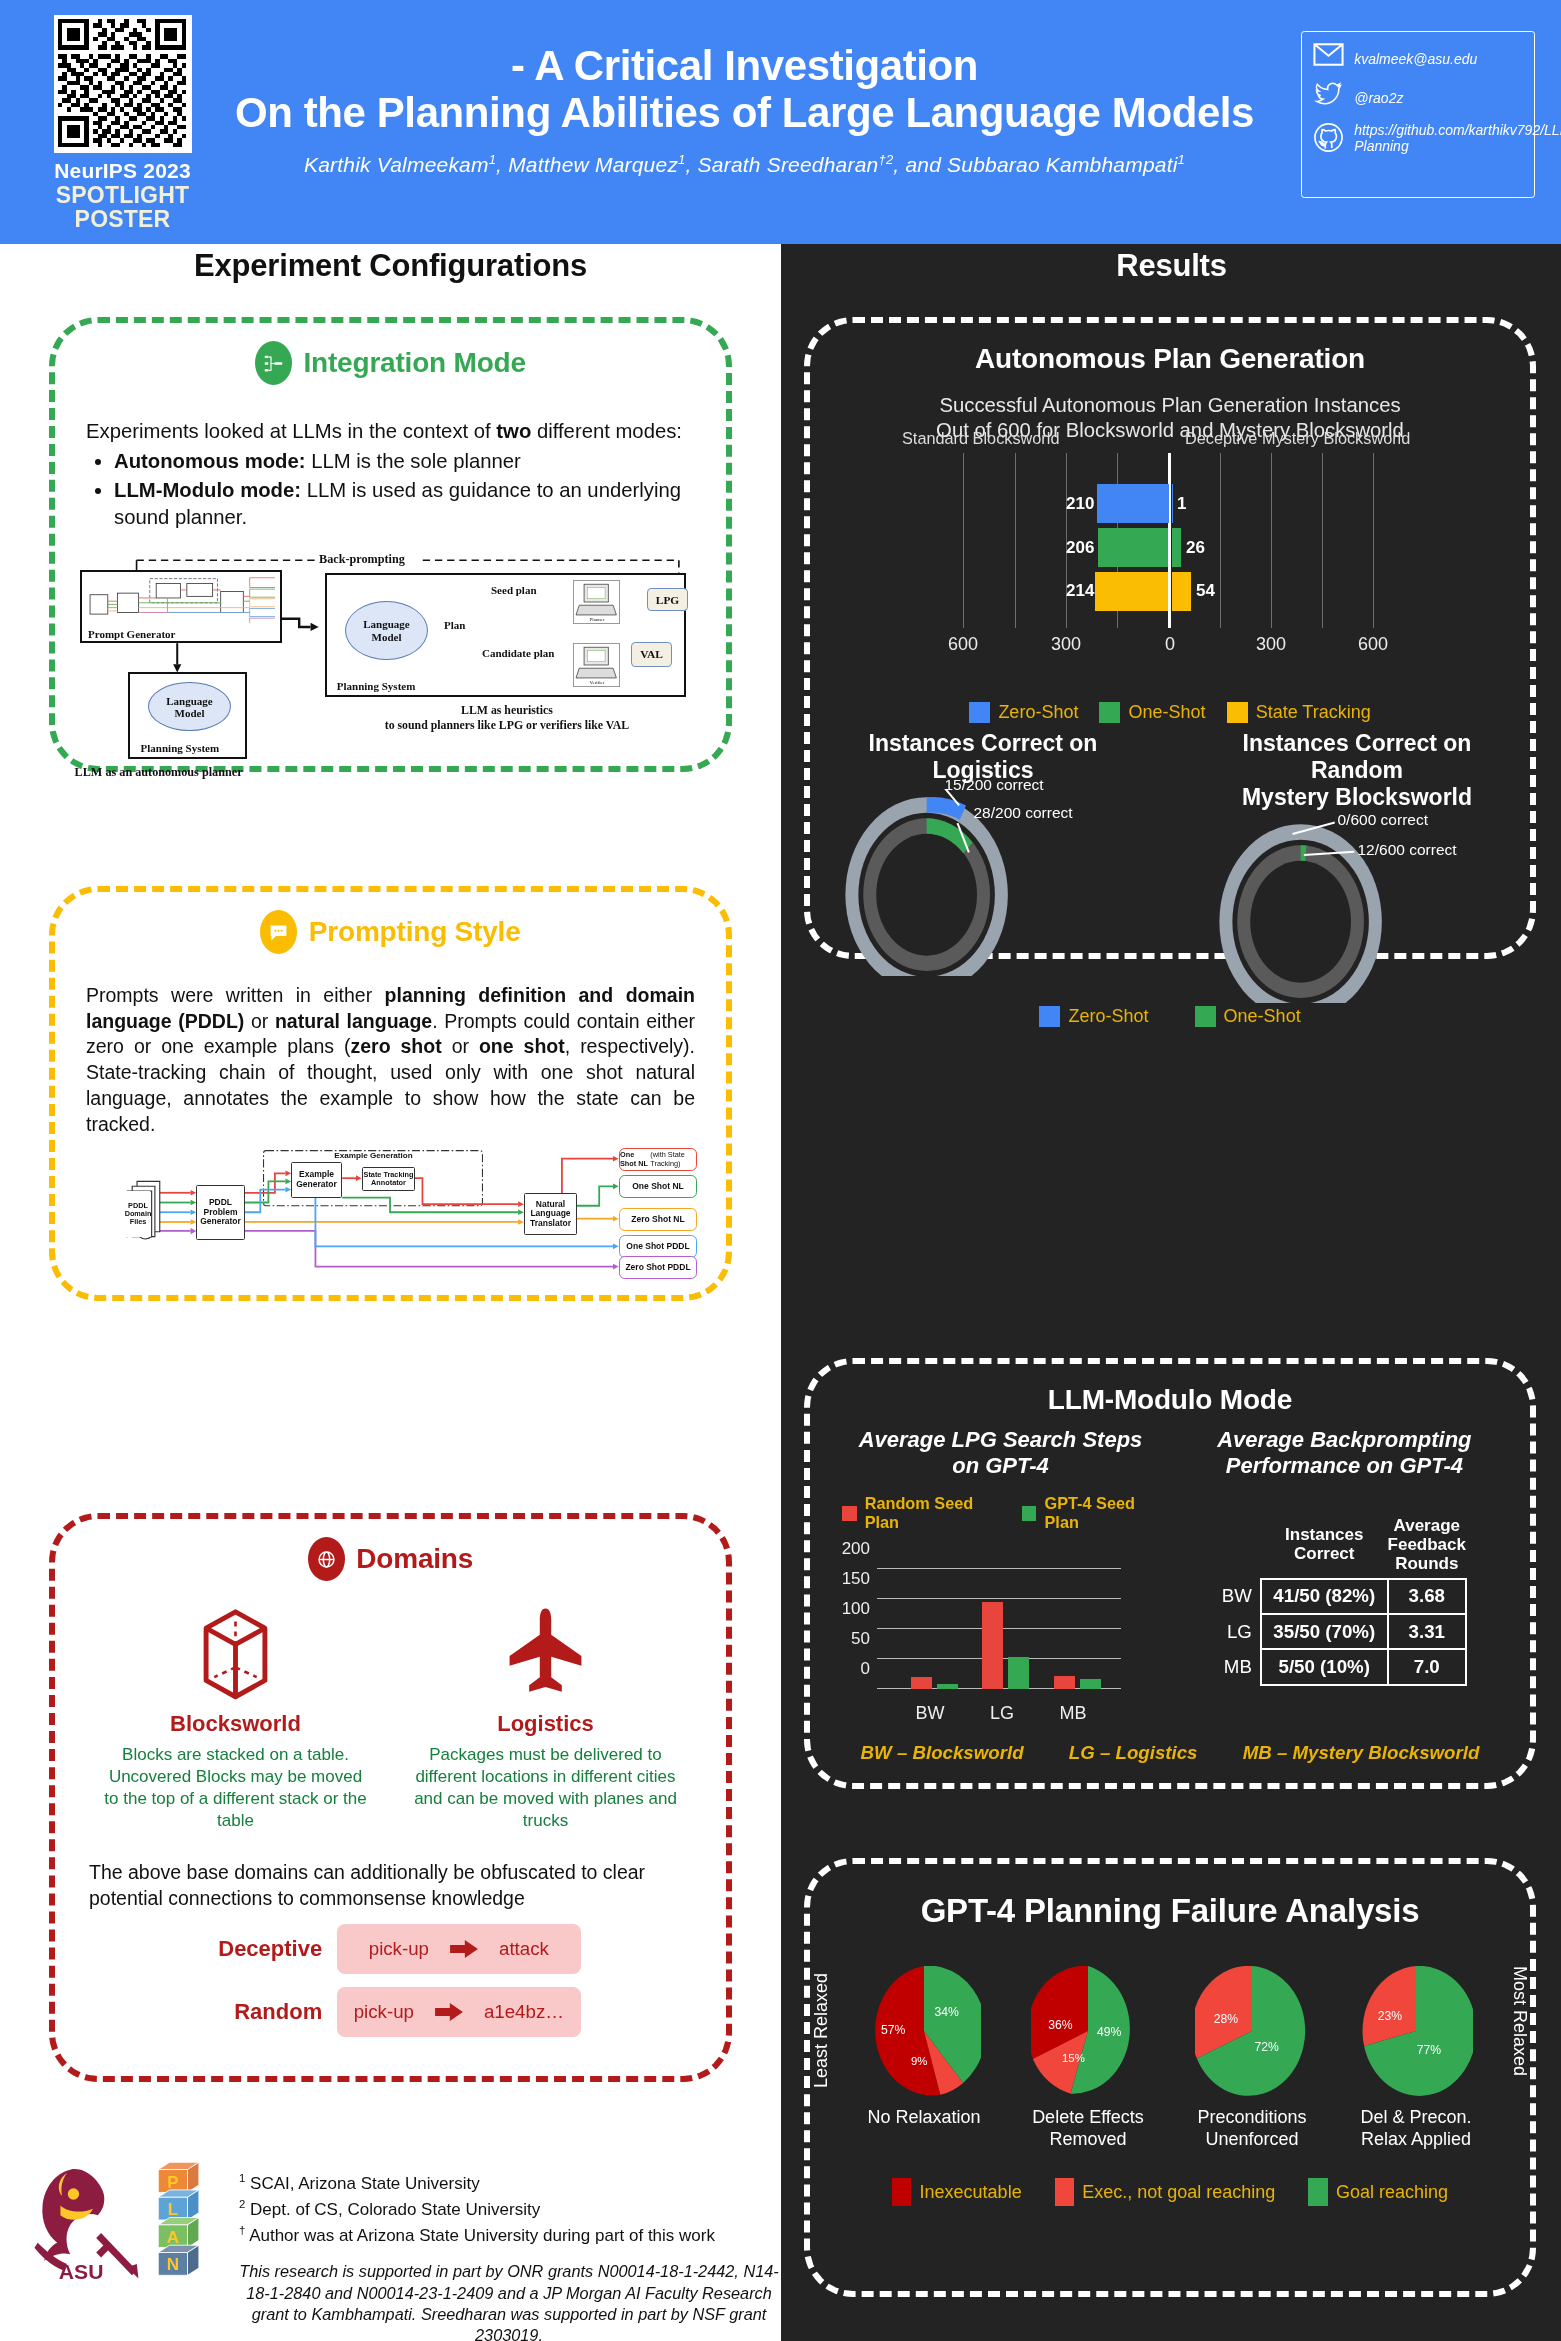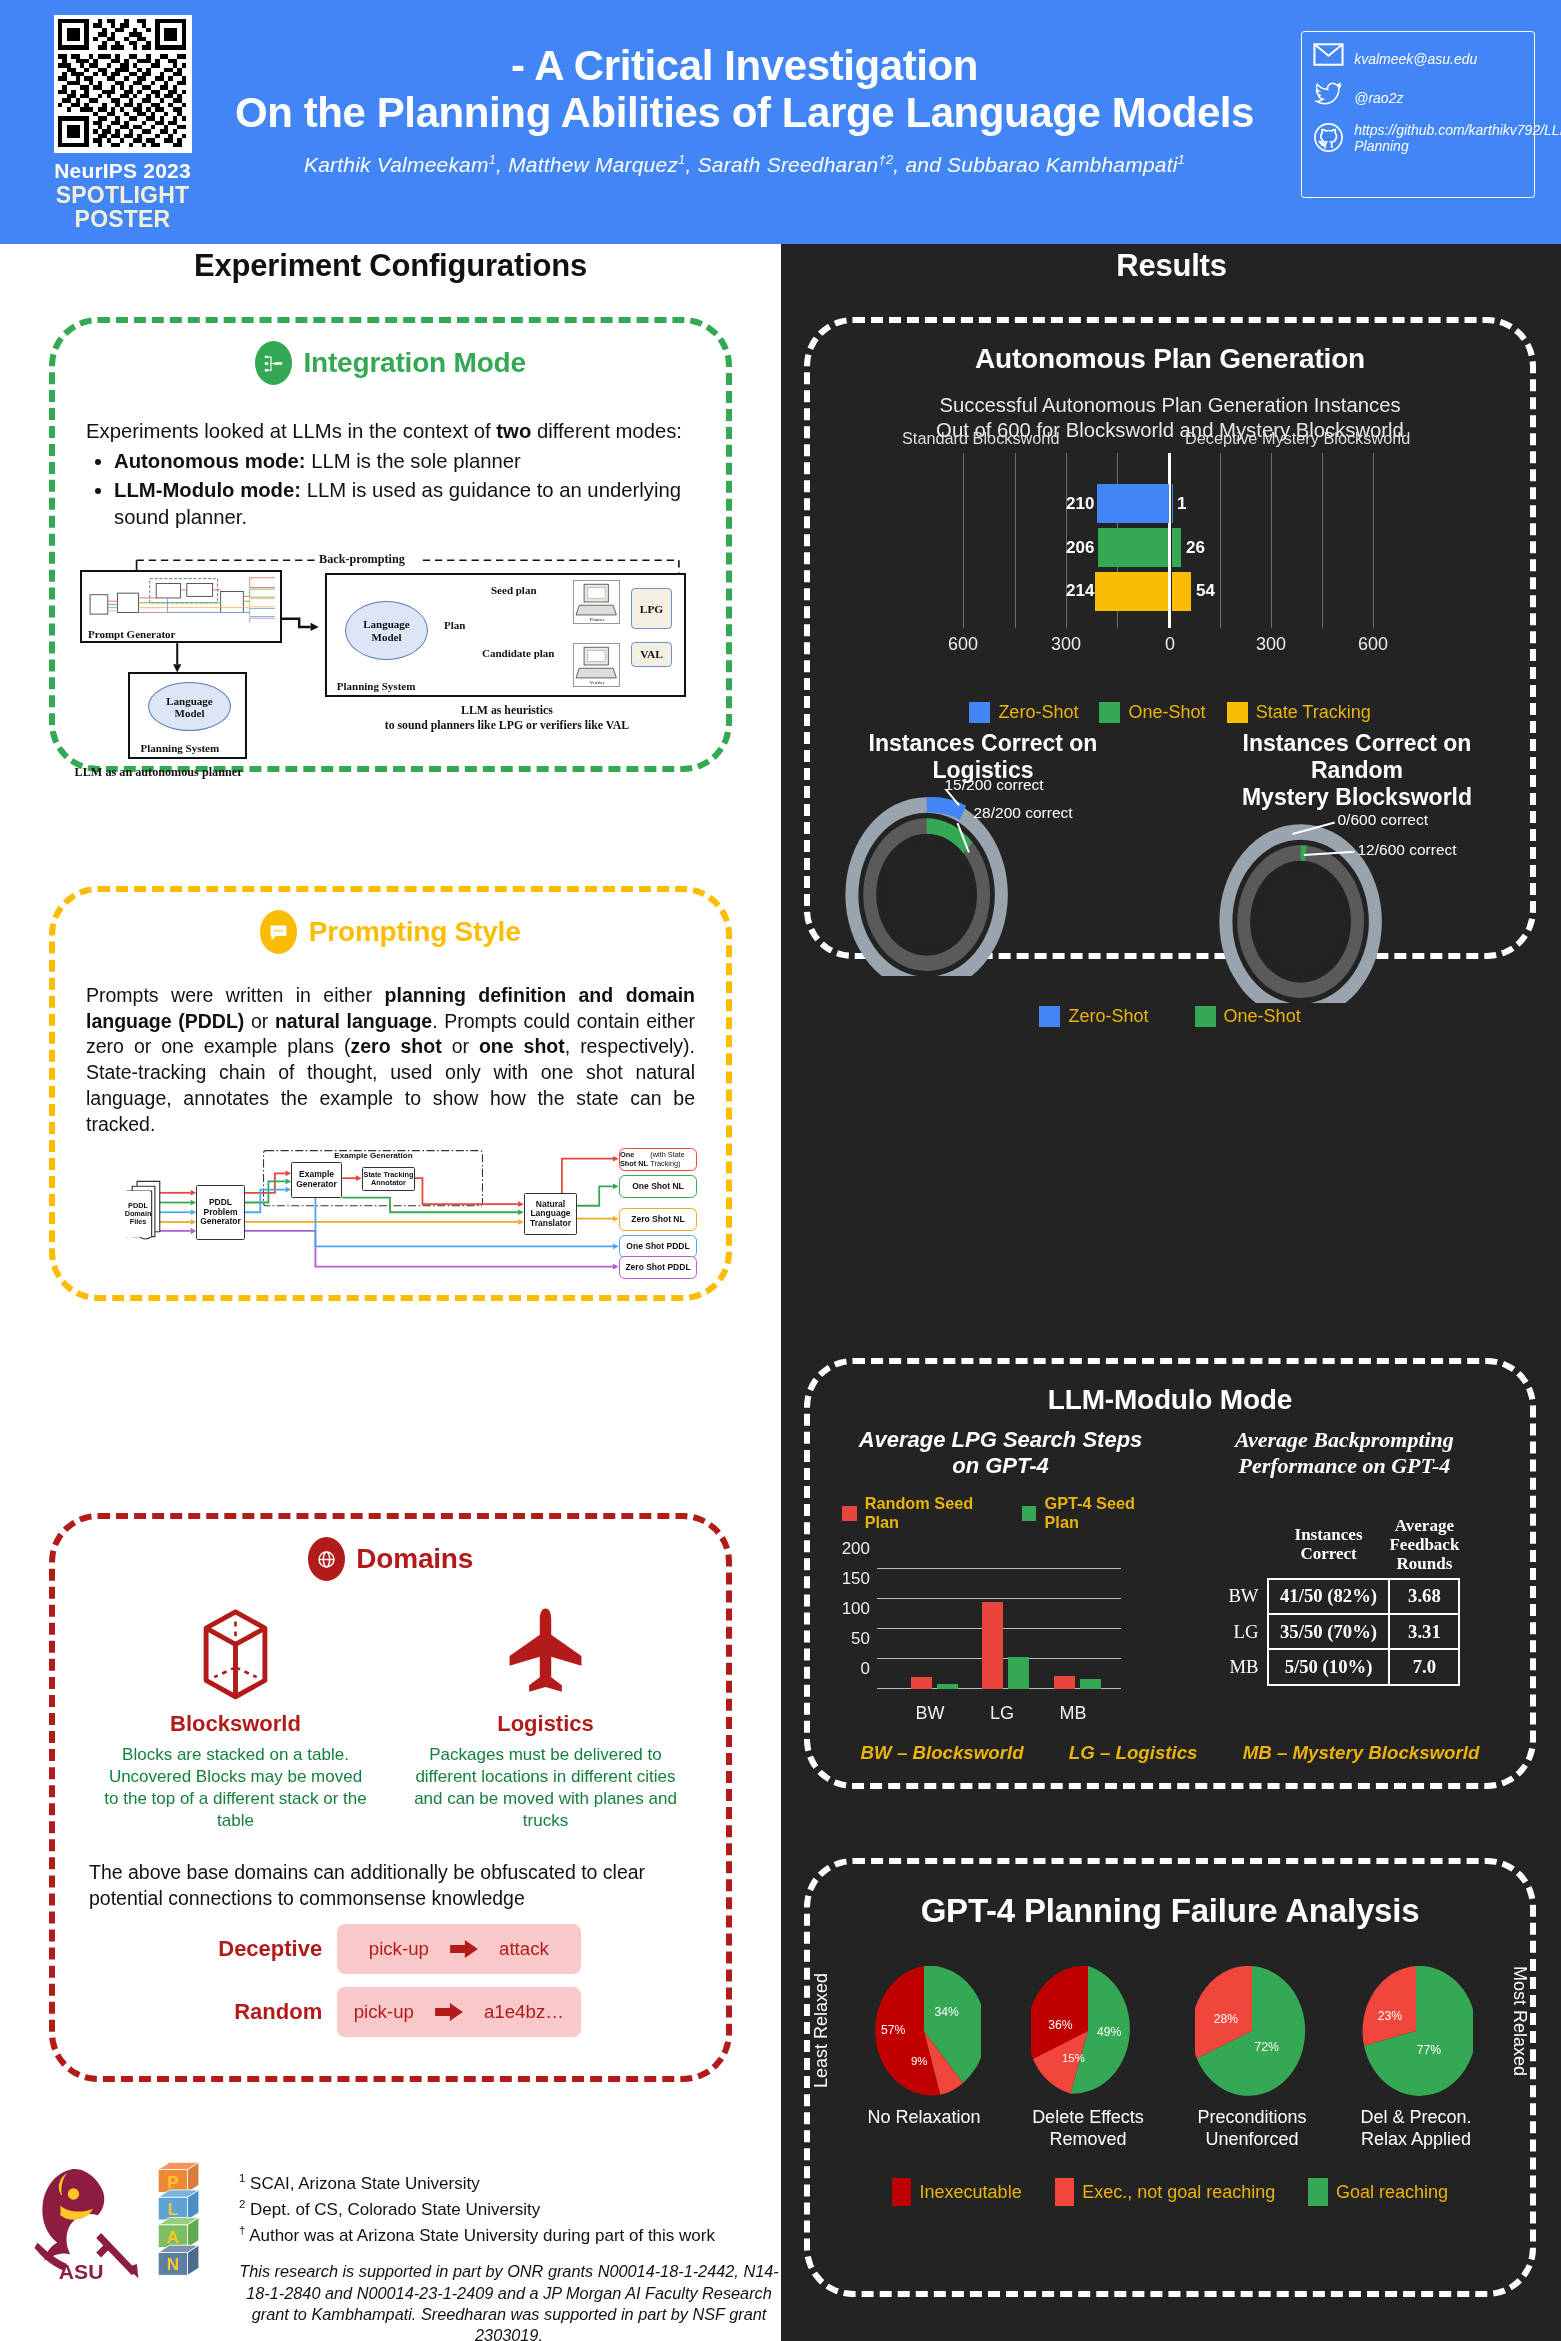--- a/index.html
+++ b/index.html
@@ -568,21 +568,21 @@
           </div>
 
           <div style="position:absolute; left:246px; top:68px; width:47px; height:44px; border:0.8px solid #999;">
             <svg width="46" height="42" viewBox="0 0 56 52">
               <rect x="12" y="4" width="30" height="22" fill="#e8e8e8" stroke="#444"></rect>
               <rect x="16" y="8" width="22" height="14" fill="#fff" stroke="#6aa84f" stroke-width=".6"></rect>
               <path d="M6 30 L48 30 L52 42 L2 42 Z" fill="#ddd" stroke="#444"></path>
               <text x="28" y="50" font-size="6" text-anchor="middle" fill="#111" font-family="Liberation Serif, serif">Verifier</text>
             </svg>
           </div>
-          <div class="tag-box" style="left:304px; top:13px; width:41px; height:41px;">LPG</div>
+          <div class="tag-box" style="left:320px; top:13px; width:41px; height:23px;">LPG</div>
           <div class="tag-box" style="left:304px; top:67px; width:41px; height:24.4px;">VAL</div>
           <div class="dlabel" style="left:9.8px; bottom:3.3px; font-size:11px;">Planning System</div>
         </div>
         <div class="dlabel" style="left:259px; top:159px; width:350px; text-align:center; font-size:11.8px; line-height:1.22;">
           <span>LLM as heuristics</span><br>
           <span>to sound planners like LPG or verifiers like VAL</span>
         </div>
       </div>
     </div>
 
@@ -955,21 +955,21 @@
             <div class="mb-bar" style="left:151px; height:87px; background:#e8453c;"></div>
             <div class="mb-bar" style="left:177px; height:32px;  background:#34a853;"></div>
             <div class="mb-xlab" style="left:171px;">LG</div>
 
             <div class="mb-bar" style="left:223px; height:13px; background:#e8453c;"></div>
             <div class="mb-bar" style="left:249px; height:9.8px; background:#34a853;"></div>
             <div class="mb-xlab" style="left:242px;">MB</div>
           </div>
         </div>
 
-        <div style="width:342px; padding-left:9.8px;font-family:Liberation Serif, serif;">
+        <div style="width:342px; padding-left:9.8px;">
           <div class="rsub2" style="font-style:italic; font-size:22px;">
             Average Backprompting<br>Performance on GPT-4
           </div>
           <table class="mtable" style="margin:36px auto 0;">
             <tbody>
                 <tr>
               <th class="hdr"></th>
               <th class="hdr">Instances<br>Correct</th>
               <th class="hdr">Average<br>Feedback<br>Rounds</th>
             </tr>

